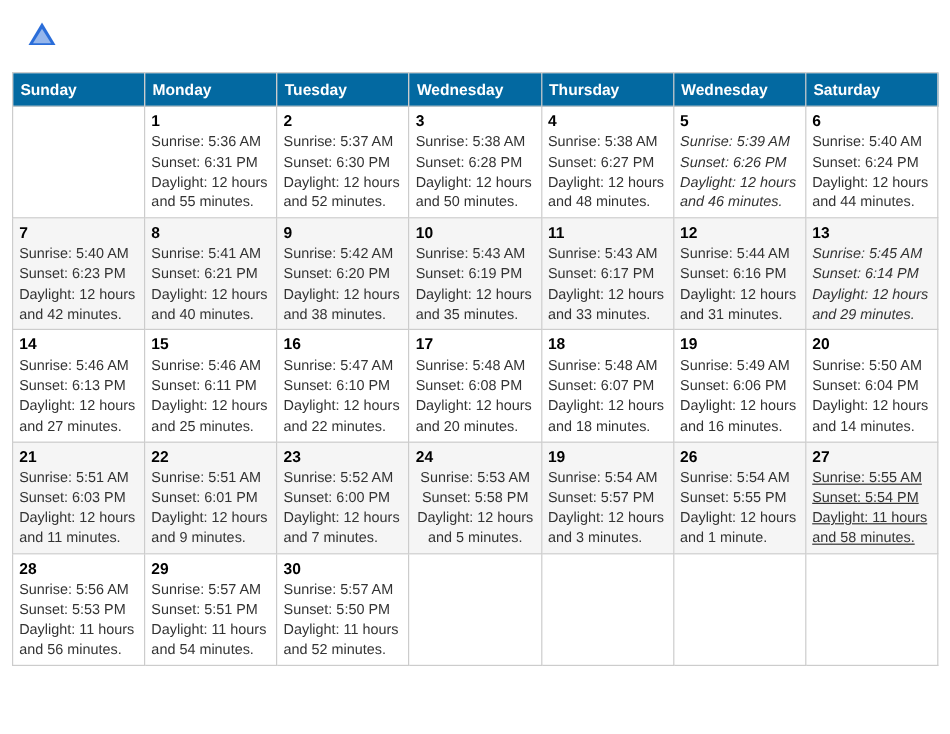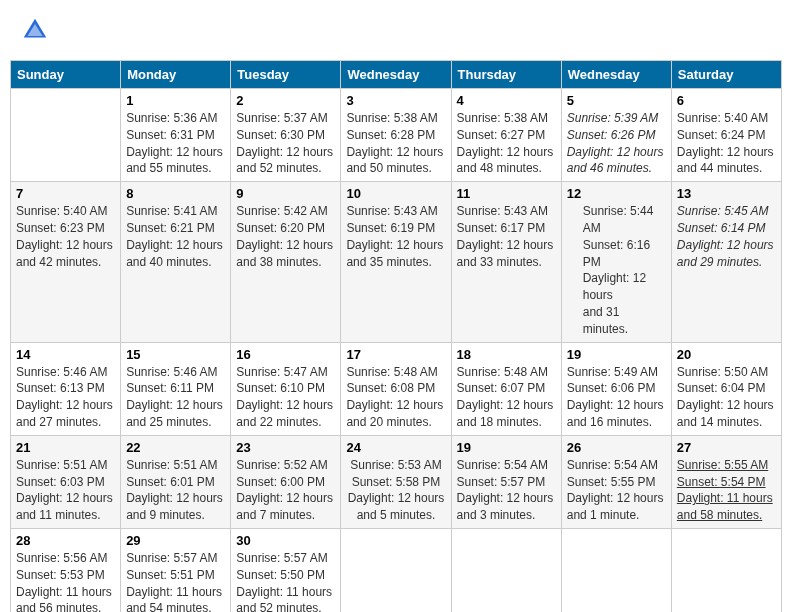--- a/index.html
+++ b/index.html
@@ -203,21 +203,21 @@
         </td>
         <td>
           <span class="day-num">11</span>
           <div class="cell-info" style="white-space: pre-line;">Sunrise: 5:43 AM
 Sunset: 6:17 PM
 Daylight: 12 hours
 and 33 minutes.</div>
         </td>
         <td>
           <span class="day-num">12</span>
-          <div class="cell-info" style="white-space: pre-line; margin-left: 16px;">Sunrise: 5:44 AM
+          <div class="cell-info" style="white-space: pre-line;">Sunrise: 5:44 AM
 Sunset: 6:16 PM
 Daylight: 12 hours
 and 31 minutes.</div>
         </td>
         <td>
           <span class="day-num">13</span>
           <div class="cell-info" style="white-space: pre-line; font-style: italic;">Sunrise: 5:45 AM
 Sunset: 6:14 PM
 Daylight: 12 hours
 and 29 minutes.</div>

